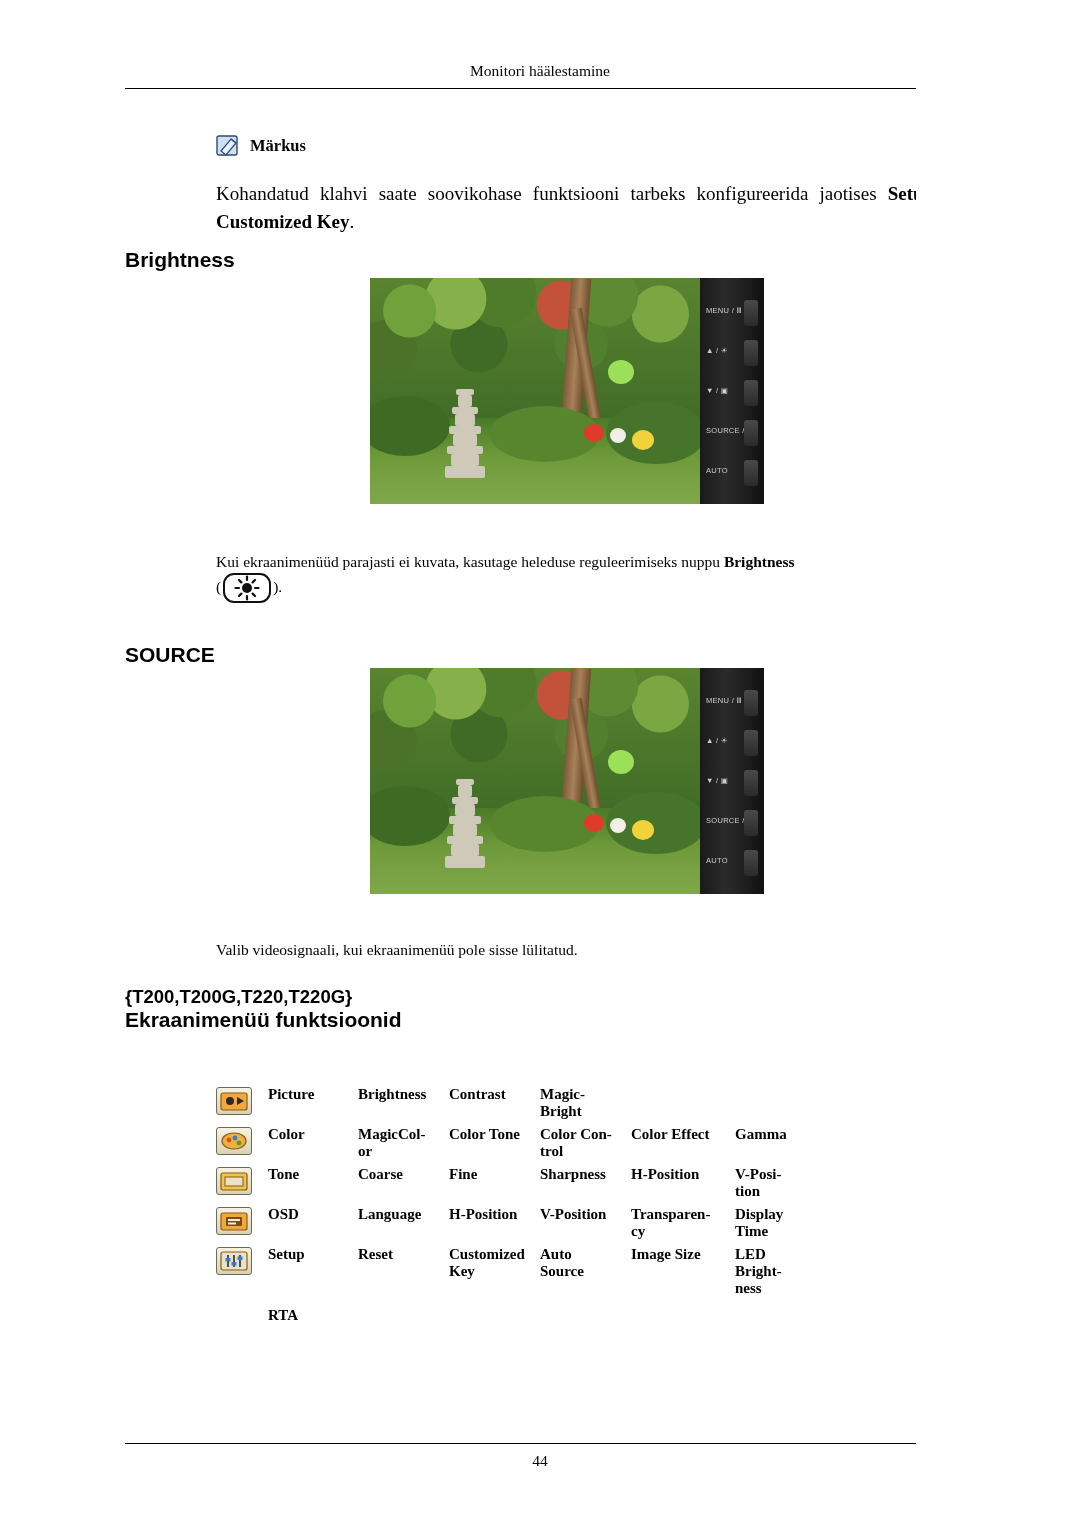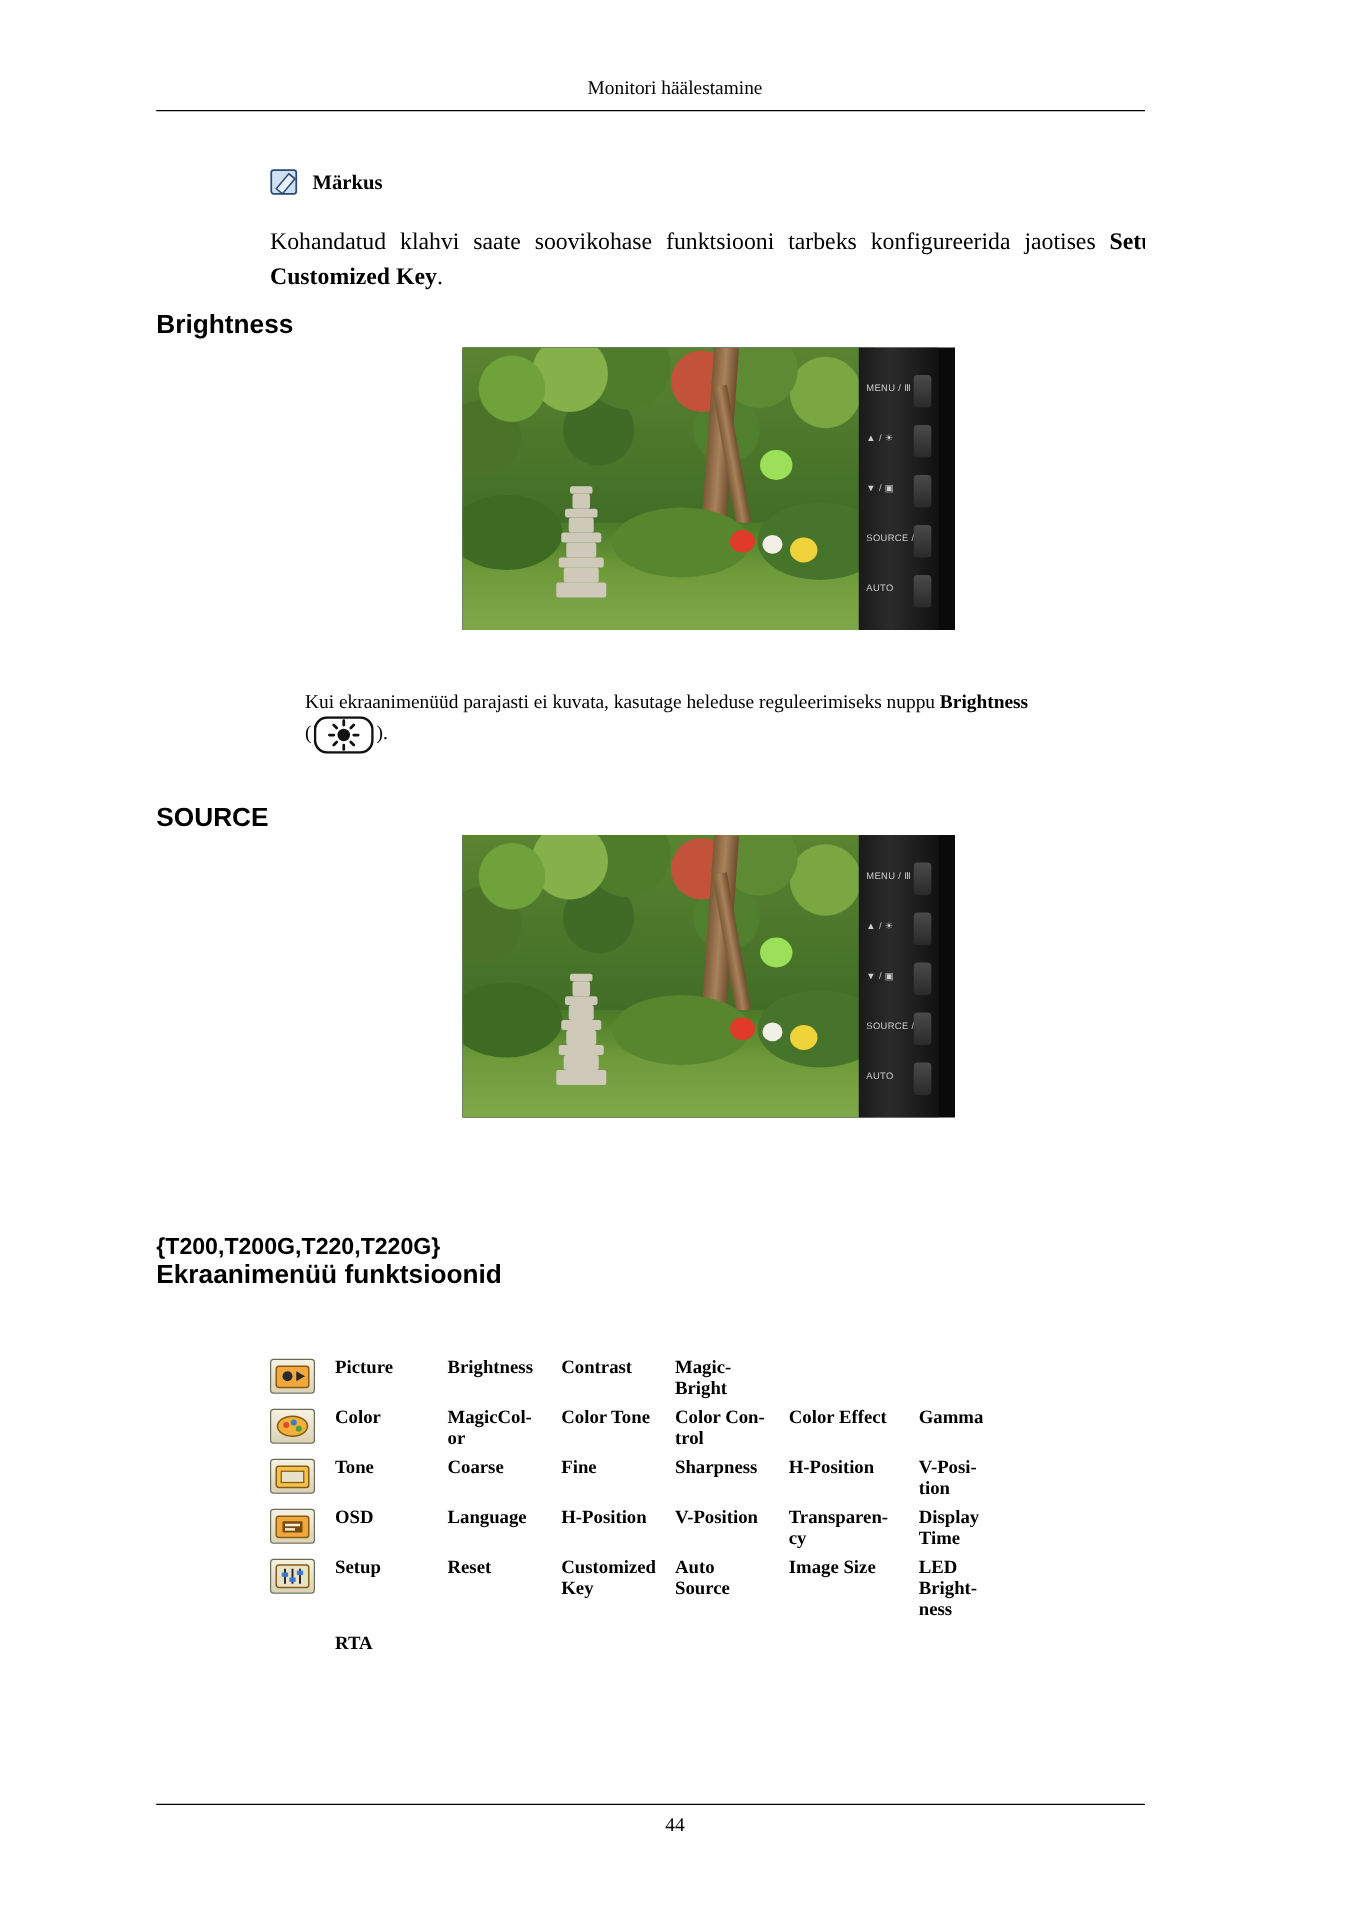--- a/index.html
+++ b/index.html
@@ -158,21 +158,21 @@
     left:50%;
     transform:translateX(-50%);
     border-radius:2px;
   }
   .lantern {
     position:absolute;
     border-radius:50%;
   }
   .mon-bezel {
     position:absolute;
-    left:317px; top:0;
+    left:330px; top:0;
     width:64px; height:226px;
     background: linear-gradient(90deg,#1a1a1a,#2b2b2b 40%,#111 100%);
   }
   .mon-btn {
     position:absolute;
     right:6px;
     width:14px;
     height:26px;
     background: linear-gradient(180deg,#4a4a4a,#2a2a2a);
     border-radius:3px;
@@ -188,21 +188,20 @@
   }
 
   
   .para {
     position:absolute;
     left:216px;
     width:740px;
     font-size:15.5px;
     line-height:1.5;
     text-align:justify;
-    margin-left:28px;
   }
 
   .bright-icon-inline {
     display:inline-block;
     width:48px;
     height:30px;
     vertical-align:middle;
     position:relative;
     margin:0 2px;
   }
@@ -379,20 +378,21 @@
       <div class="mon-btn" style="top:62px;"></div>
       <div class="mon-label" style="top:108px;">▼ / ▣</div>
       <div class="mon-btn" style="top:102px;"></div>
       <div class="mon-label" style="top:148px;">SOURCE / ⏎</div>
       <div class="mon-btn" style="top:142px;"></div>
       <div class="mon-label" style="top:188px;">AUTO</div>
       <div class="mon-btn" style="top:182px;"></div>
     </div>
   </div>
 
+  <div class="para" style="top:938px;">Valib videosignaali, kui ekraanimenüü pole sisse lülitatud.</div>
 
   <div class="sec-heading small" style="top:986px;">{T200,T200G,T220,T220G}</div>
   <div class="sec-heading" style="top:1008px;">Ekraanimenüü funktsioonid</div>
 
   <div class="func-table">
 
     <div class="func-row">
       <div class="fi-cell">
         <div class="icon-box">
           <svg width="34" height="26" viewBox="0 0 34 26">

